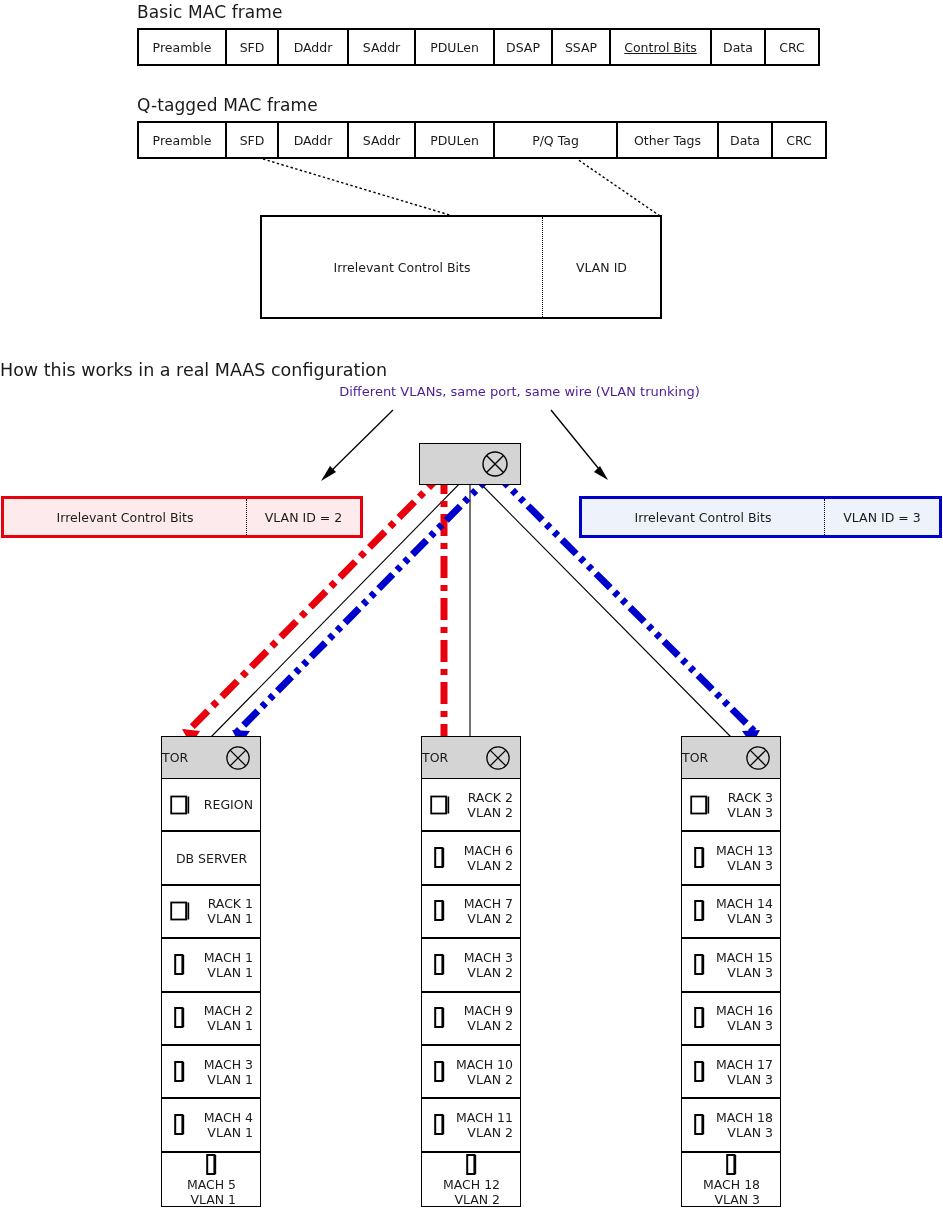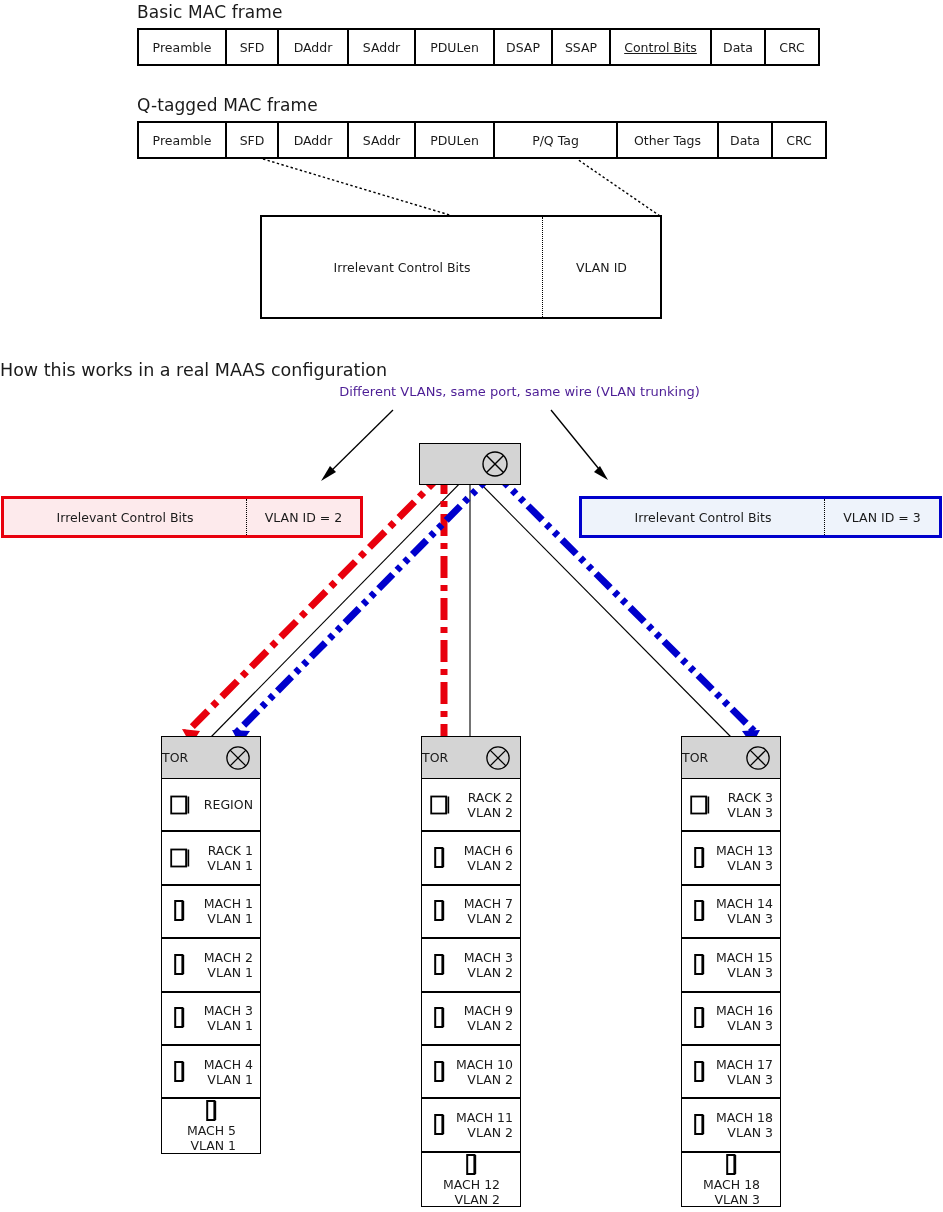--- a/index.html
+++ b/index.html
@@ -306,20 +306,26 @@
             <rect x="1.2" y="2.5" width="15" height="17" fill="#fff" stroke="#000" stroke-width="1.8"></rect>
             <line x1="16.4" y1="2.5" x2="16.4" y2="19.5" stroke="#000" stroke-width="1.6"></line>
             <line x1="18.4" y1="2.5" x2="18.4" y2="19.5" stroke="#000" stroke-width="1.6"></line>
           </svg>
         </div>
         <div class="ri-text">
           <div>REGION</div>
         </div>
       </div>
       <div class="rack-item">
+        <div class="ri-icon" style="width: 0px; flex-basis: 0px;"></div>
+        <div class="ri-text center">
+          <div>DB SERVER</div>
+        </div>
+      </div>
+      <div class="rack-item">
         <div class="ri-icon">
           <svg width="20" height="22" viewBox="0 0 20 22">
             <rect x="1.2" y="2.5" width="15" height="17" fill="#fff" stroke="#000" stroke-width="1.8"></rect>
             <line x1="16.4" y1="2.5" x2="16.4" y2="19.5" stroke="#000" stroke-width="1.6"></line>
             <line x1="18.4" y1="2.5" x2="18.4" y2="19.5" stroke="#000" stroke-width="1.6"></line>
           </svg>
         </div>
         <div class="ri-text">
           <div>RACK 1</div>
           <div>VLAN 1</div>

